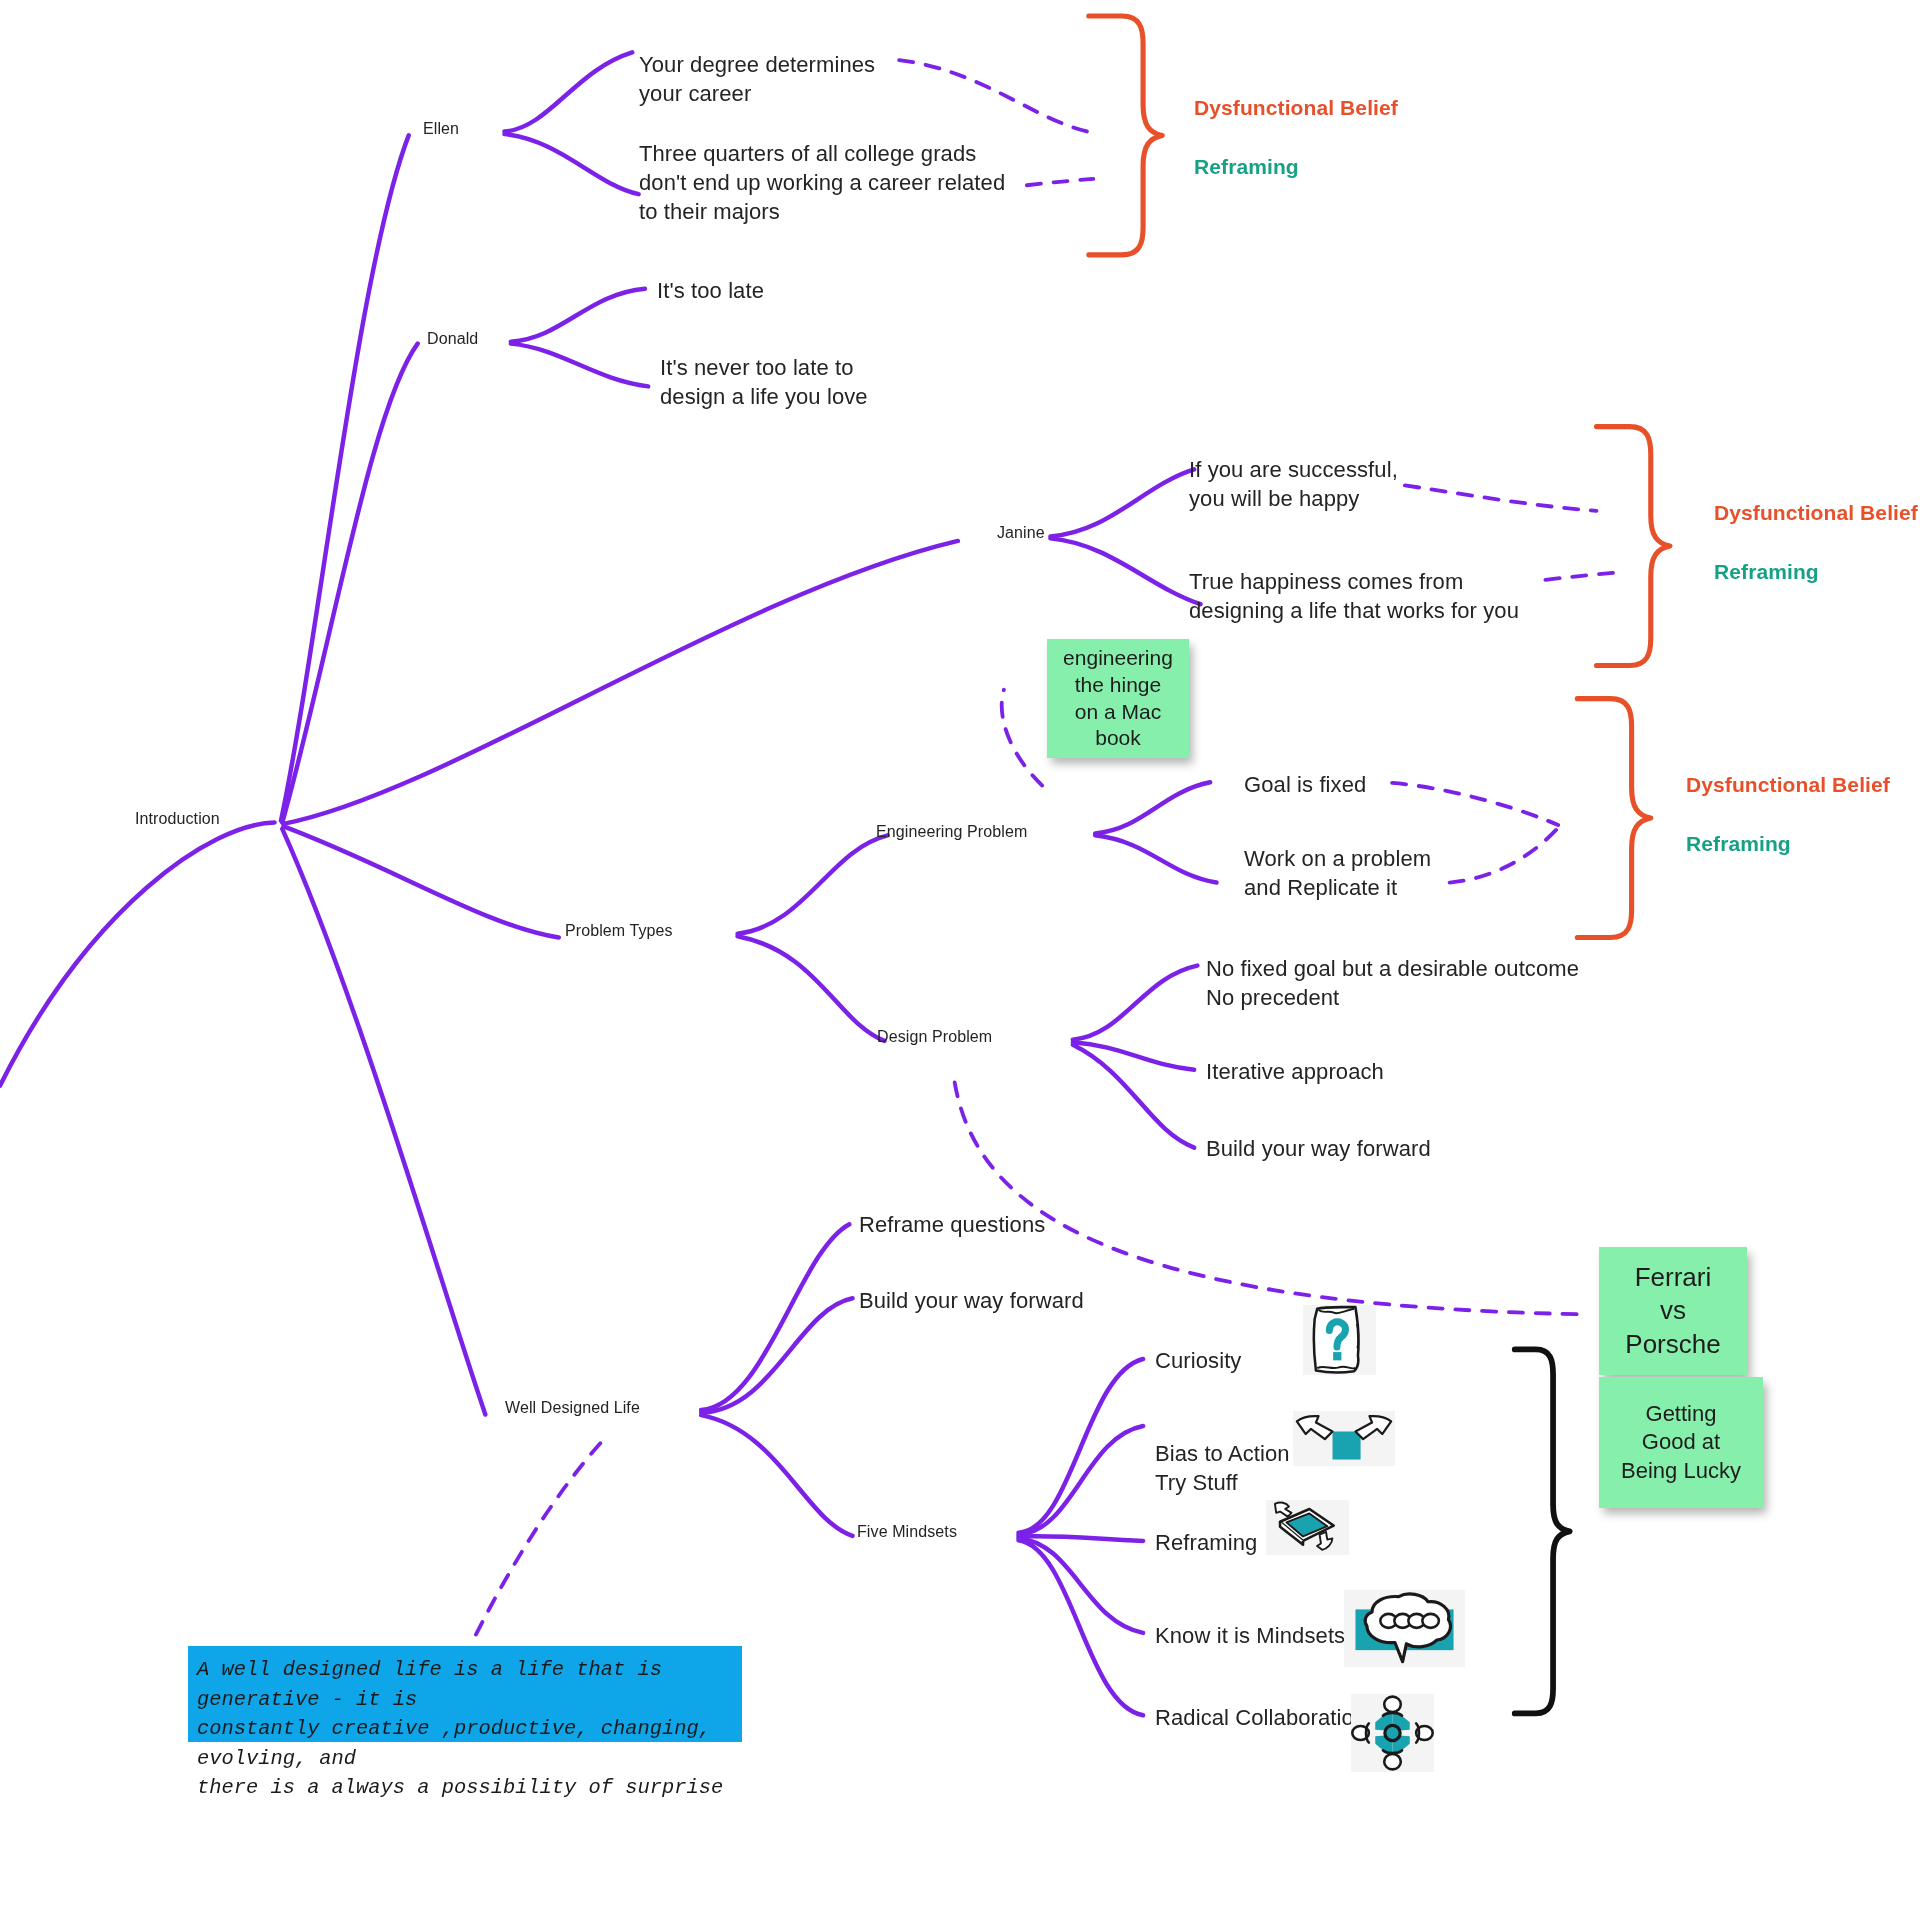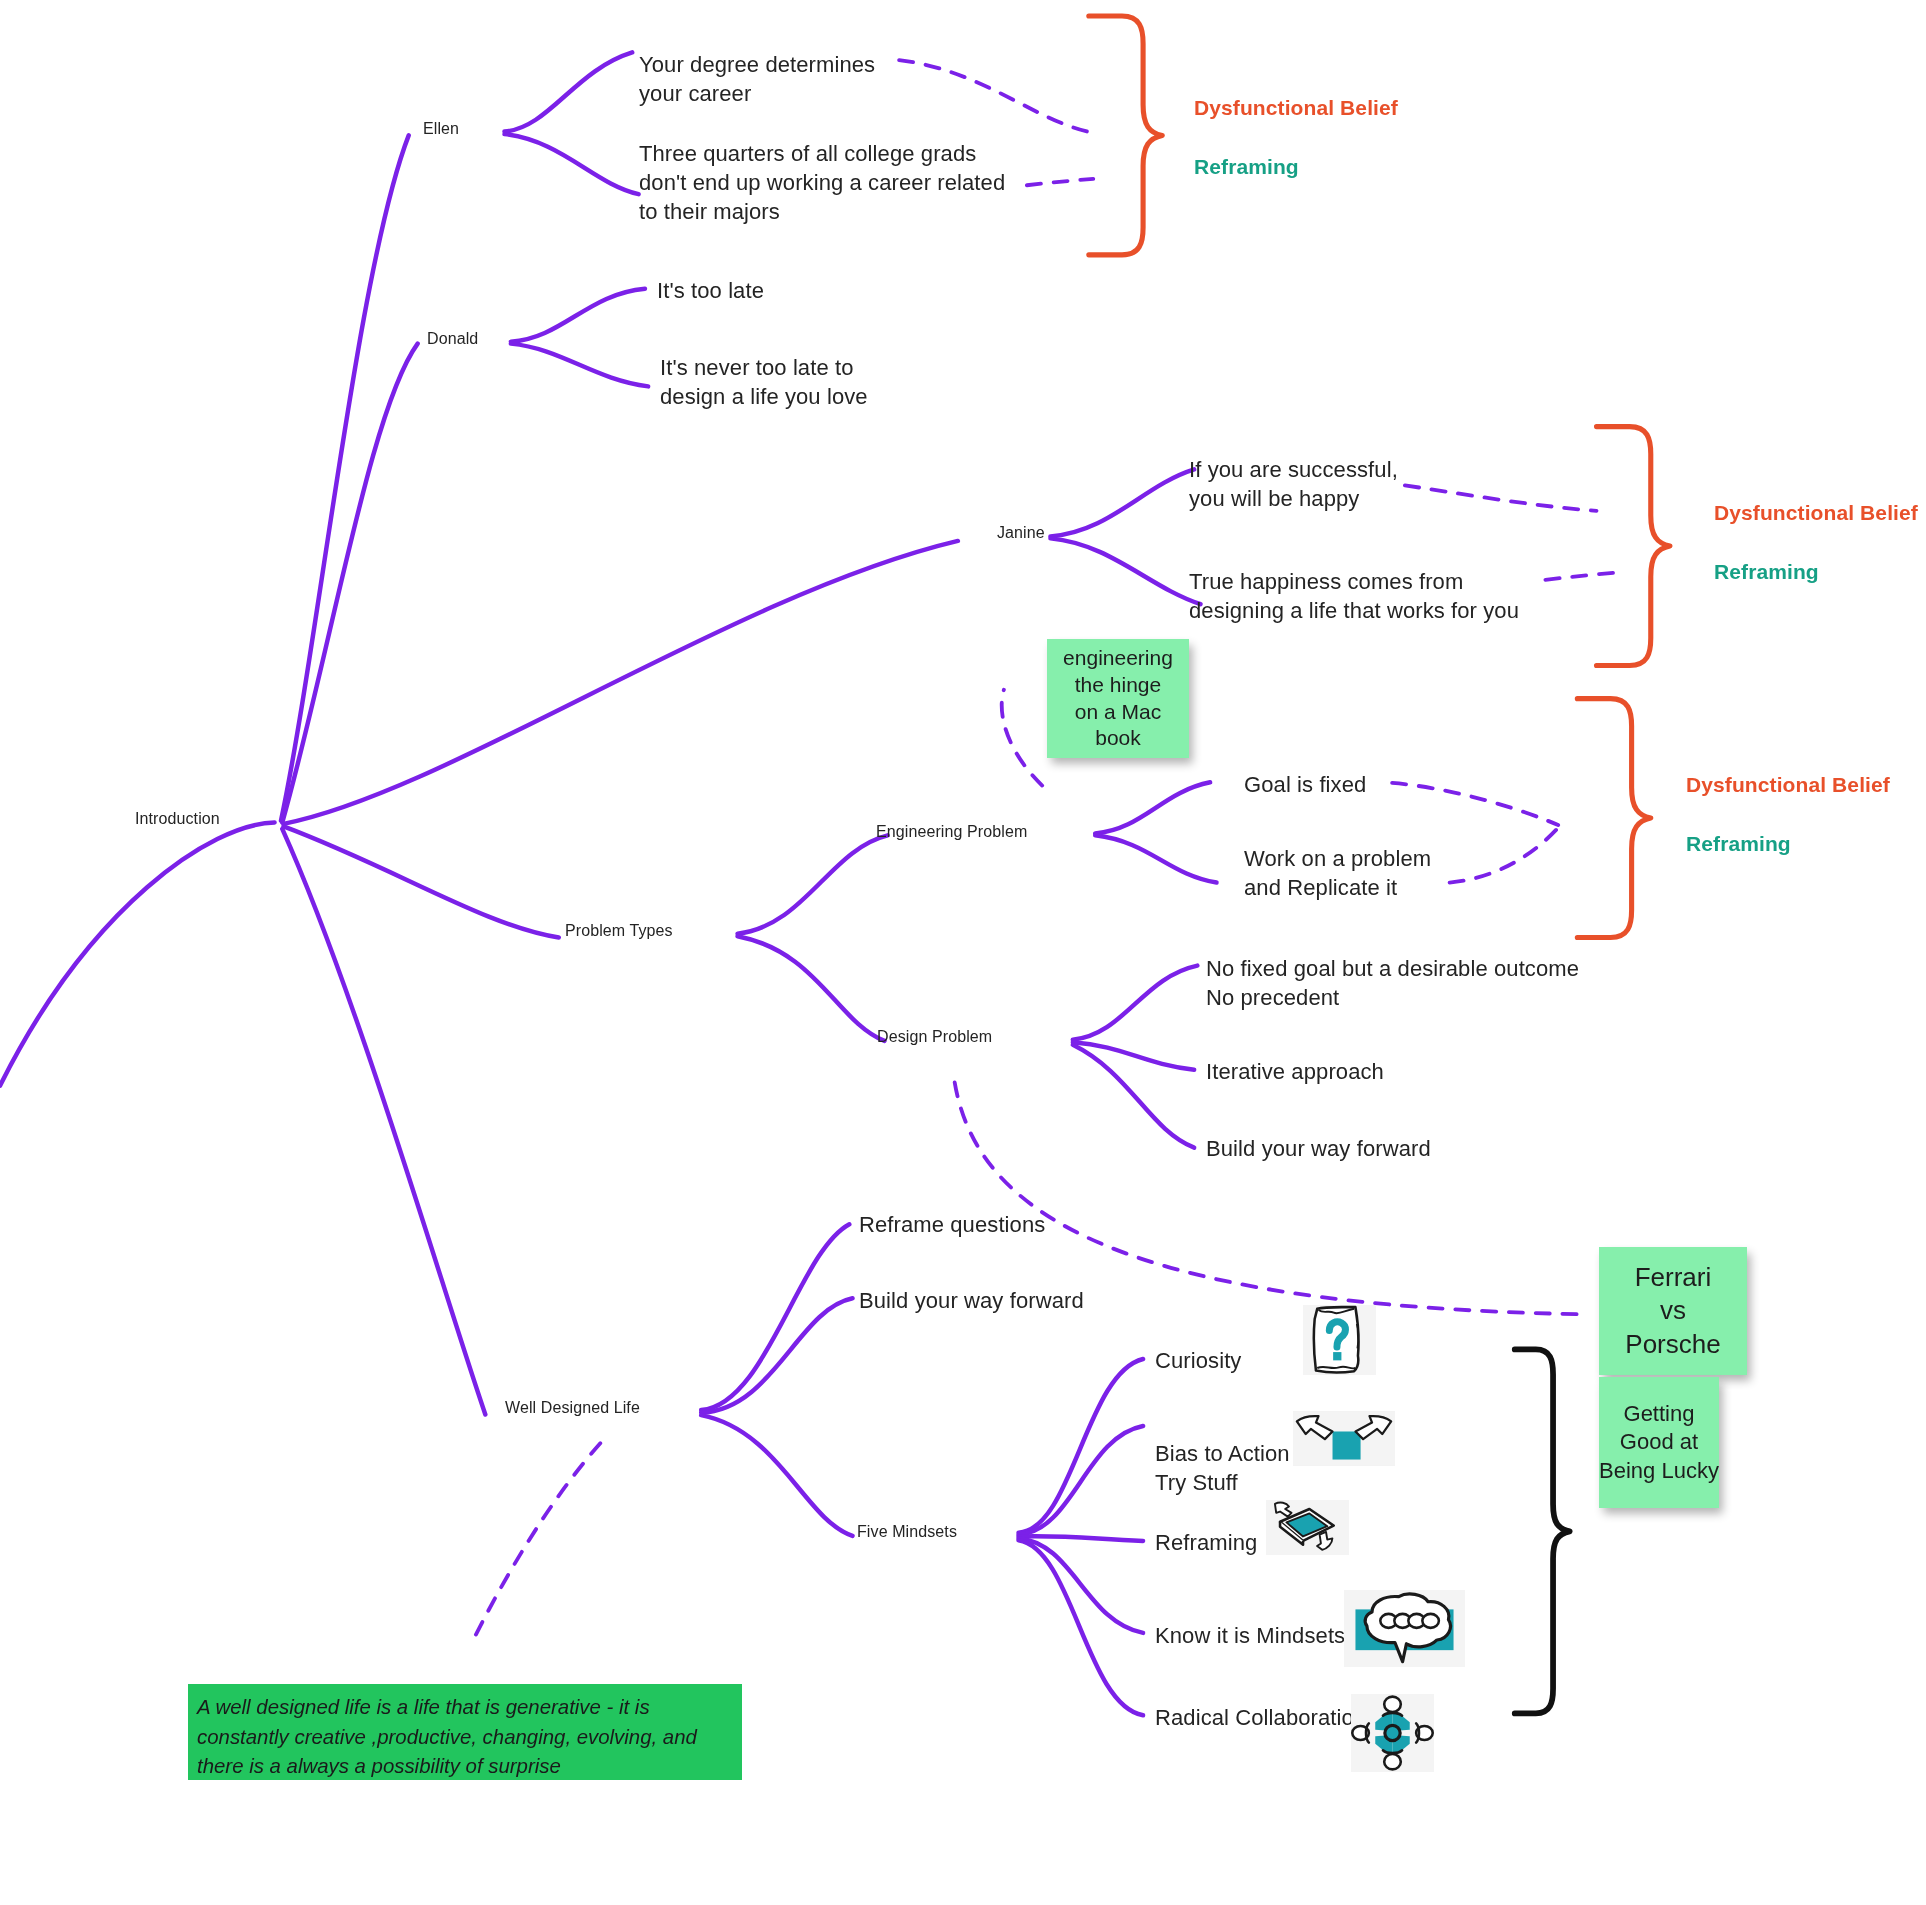--- a/index.html
+++ b/index.html
@@ -47,29 +47,28 @@
     color: #1d1d1d;
     font-family: "Liberation Sans", sans-serif;
     display: flex;
     align-items: center;
     justify-content: center;
     white-space: pre-line;
     line-height: 1.28;
   }
   .greennote {
     position: absolute;
-    background: #22c55e;
+    background: #0ea5e9;
     color: #1a1a1a;
     font-style: italic;
-    font-family: Liberation Sans, sans-serif;
+    font-family: Liberation Mono, monospace;
     font-size: 20.4px;
     line-height: 1.45;
     padding: 9px 10.2px 10.2px 9px;
     white-space: pre-line;
-    margin-top: 38px;
   }
   .icon-box {
     position: absolute;
     background: #f4f4f4;
     overflow: hidden;
   }
   .icon-box svg { display:block; width: 100%; height: 100%; }
 </style>
 </head>
 <body>
@@ -201,21 +200,21 @@
 
   <div class="sticky" style="left:1047px; top:639px; width:142px; height:119px; font-size:21px;">engineering
 the hinge
 on a Mac
 book</div>
 
   <div class="sticky" style="left:1599px; top:1208px; width:148px; height:128px; font-size:26px;margin-top:39px;">Ferrari
 vs
 Porsche</div>
 
-  <div class="sticky" style="left:1599px; top:1377px; width:120px; height:131px; font-size:22px;">Getting
+  <div class="sticky" style="left:1599px; top:1377px; width:164px; height:131px; font-size:22px;">Getting
 Good at
 Being Lucky</div>
 
   <div class="greennote" style="left:188px; top:1646px; width:554px; height:96px;">A well designed life is a life that is generative - it is
 constantly creative ,productive, changing, evolving, and
 there is a always a possibility of surprise</div>
 
   <div class="icon-box" style="left:1303px; top:1305px; width:73px; height:70px;">
     <svg viewBox="0 0 114 110" xmlns="http://www.w3.org/2000/svg">
       <rect width="114" height="110" fill="#f4f4f4"></rect>

